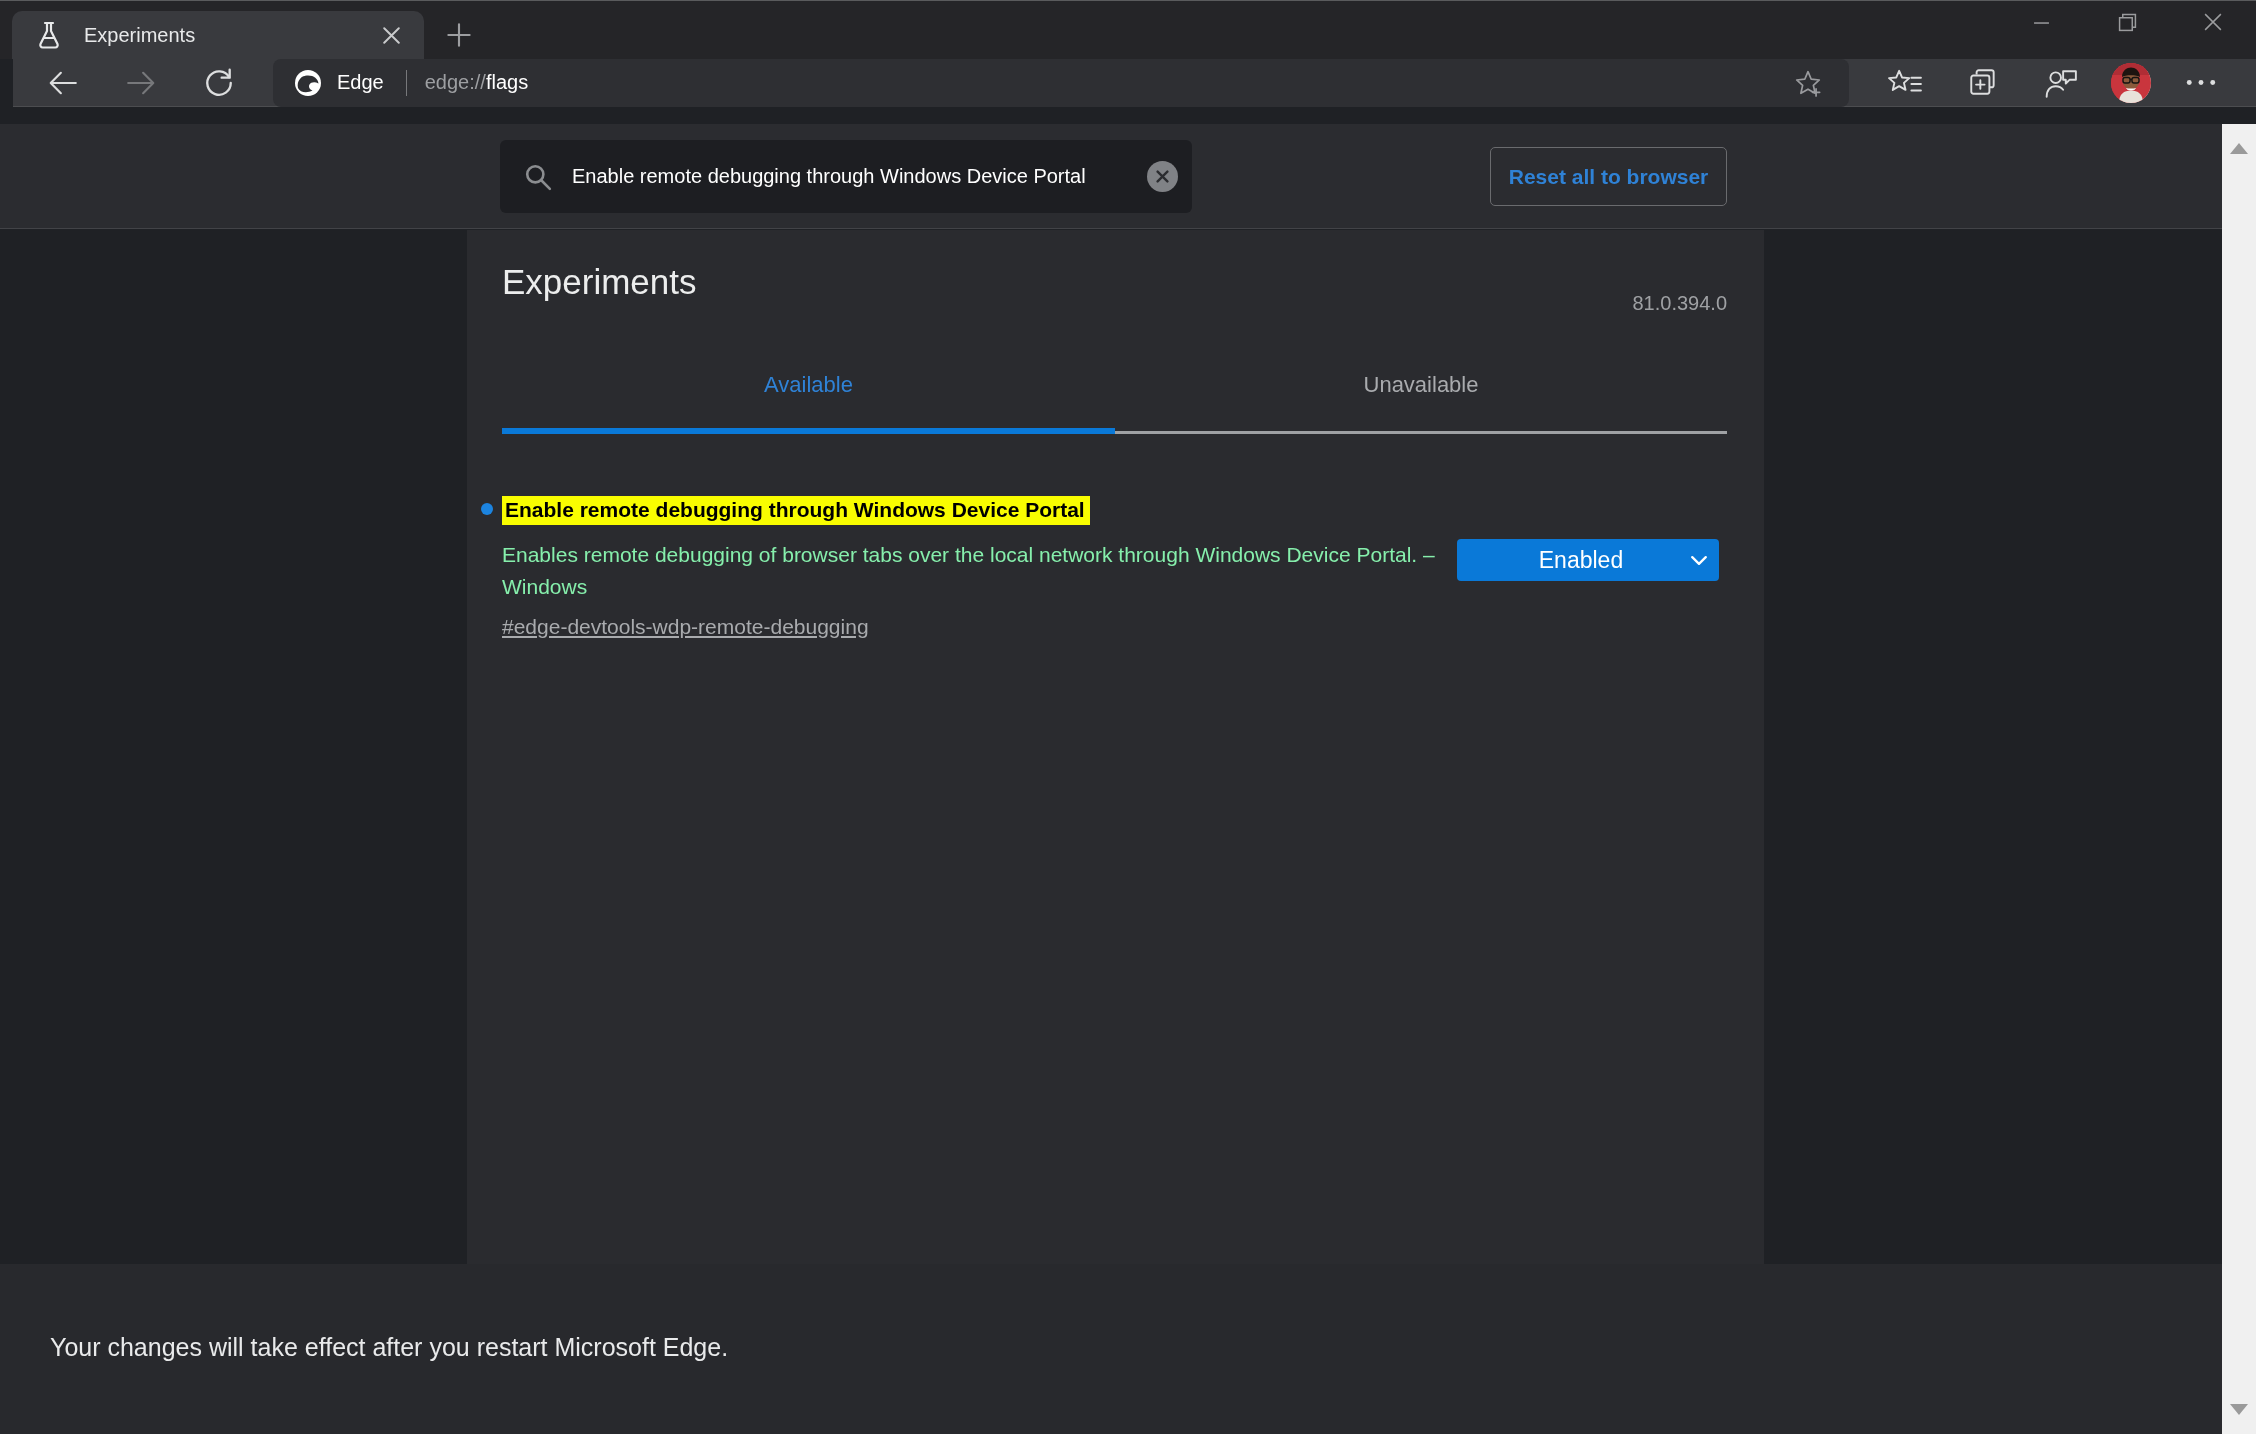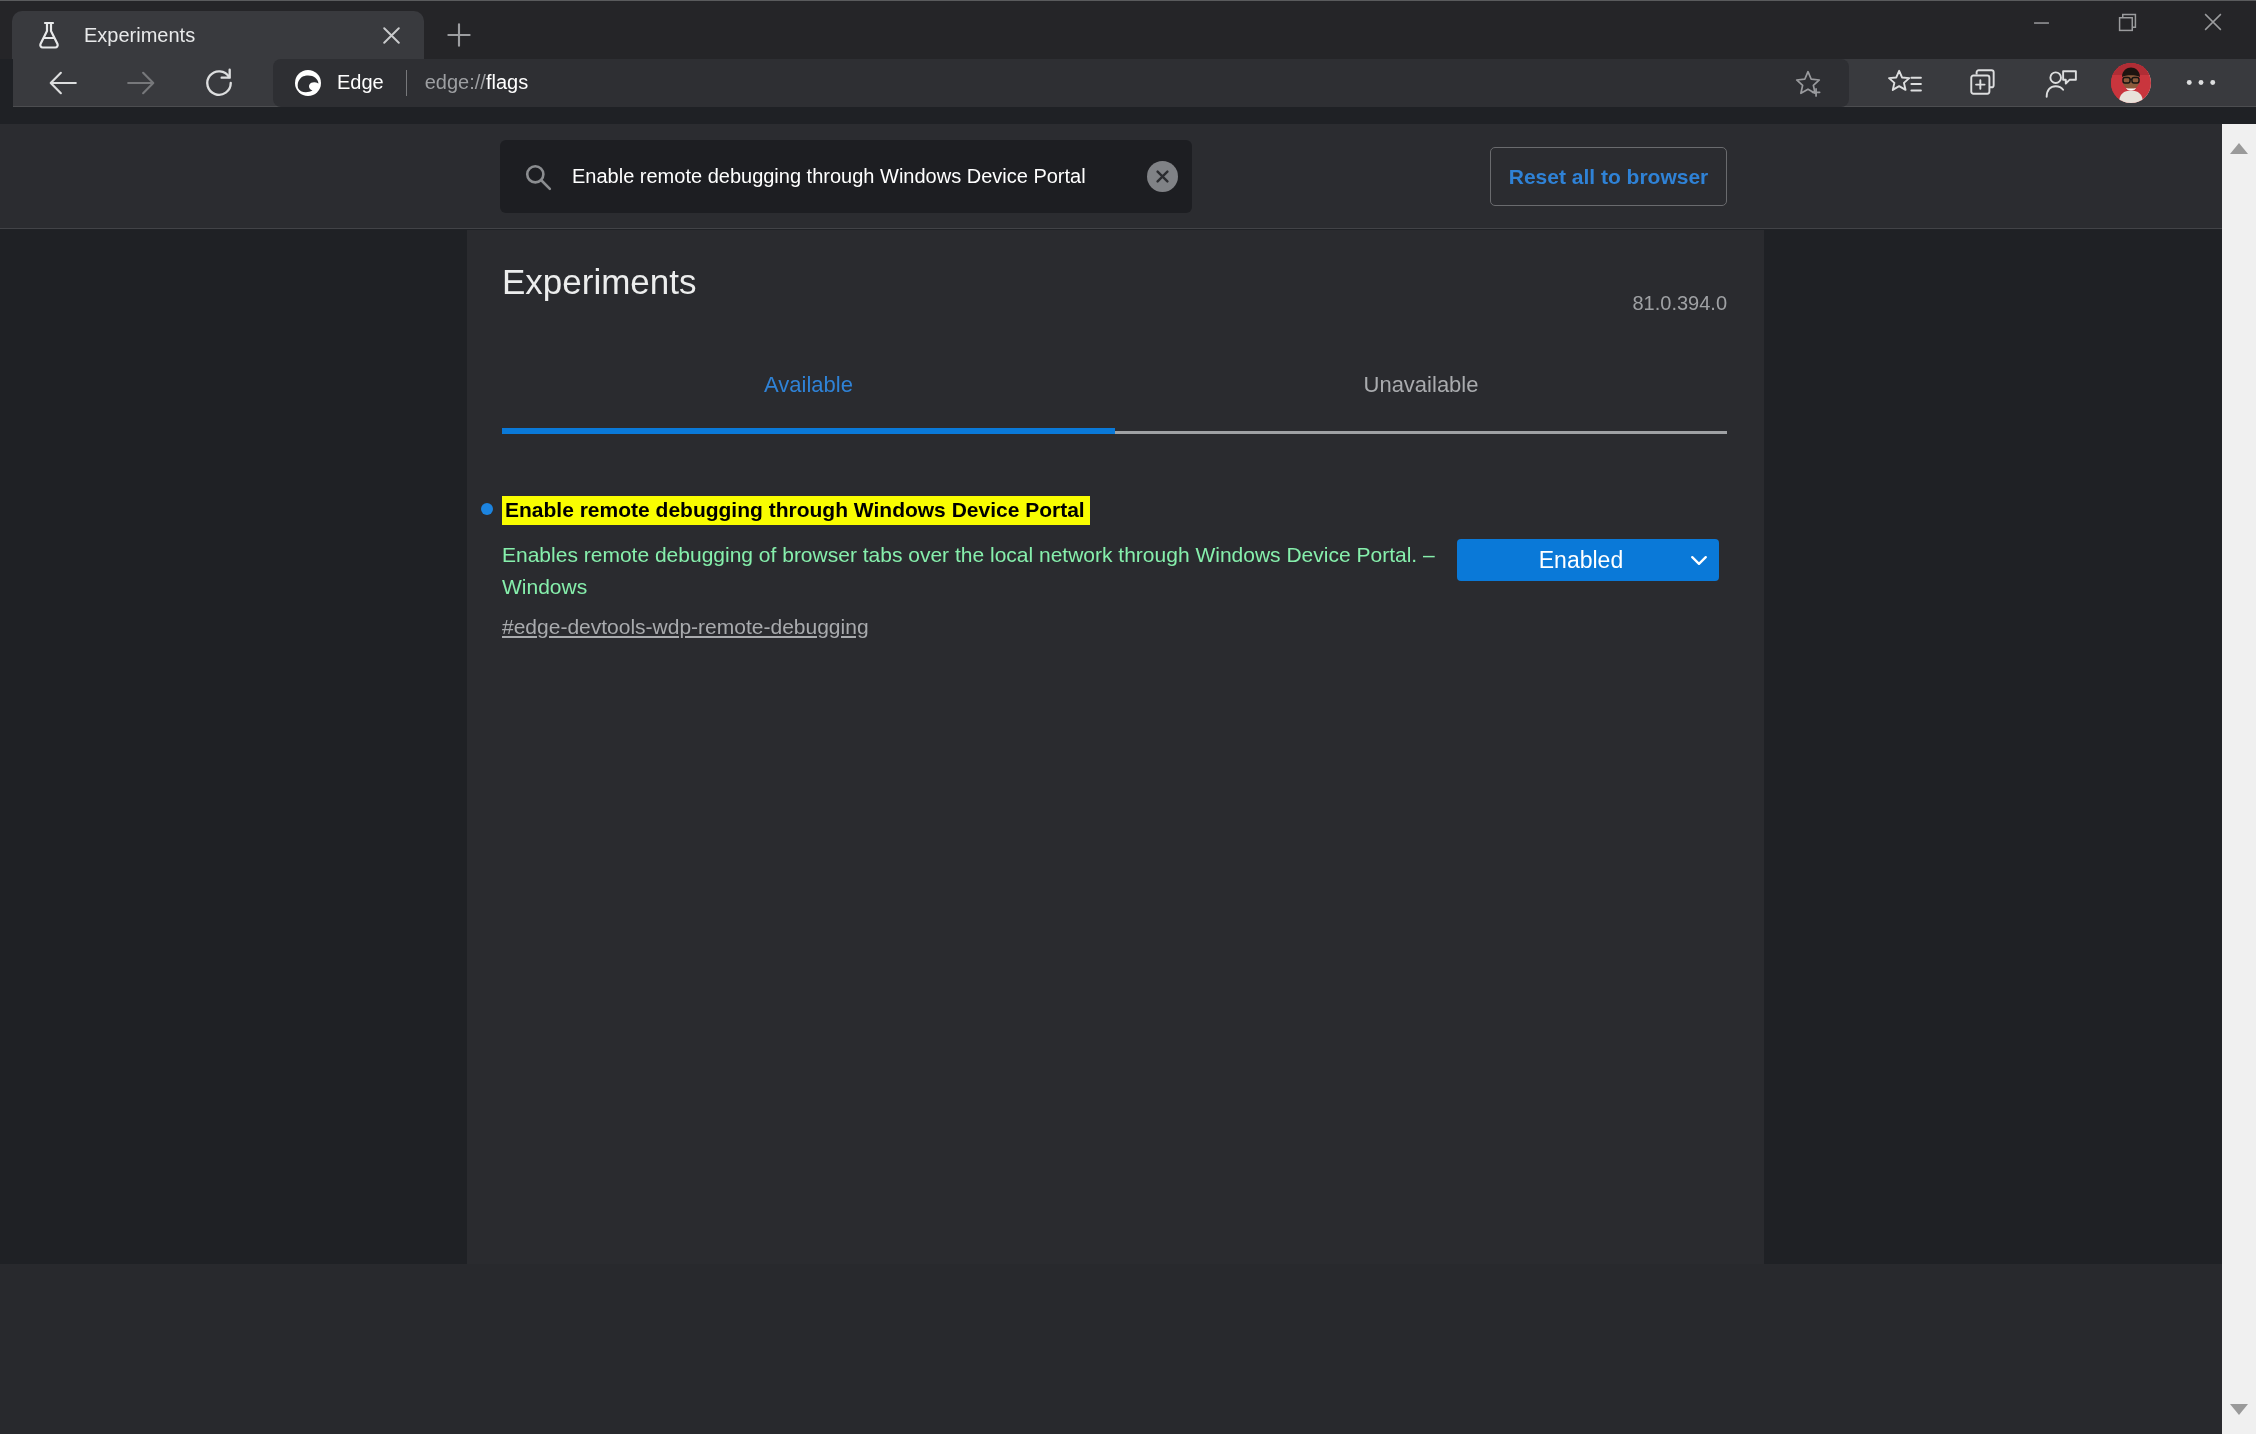--- a/index.html
+++ b/index.html
@@ -326,20 +326,21 @@
             <svg viewBox="0 0 14 8" width="16" height="9">
               <path d="M1 1 L7 7 L13 1" fill="none" stroke="#ffffff" stroke-width="2" stroke-linecap="round" stroke-linejoin="round"></path>
             </svg>
           </span>
         </div>
       </div>
     </div>
   </div>
 
   <div class="footer"></div>
+  <div class="footer-msg">Your changes will take effect after you restart Microsoft Edge.</div>
 
   <div class="scrollbar">
     <div class="sb-arrow sb-up">
         <div class="tri-up"></div>
       </div>
     <div class="sb-arrow sb-down">
         <div class="tri-down"></div>
       </div>
   </div>
 

